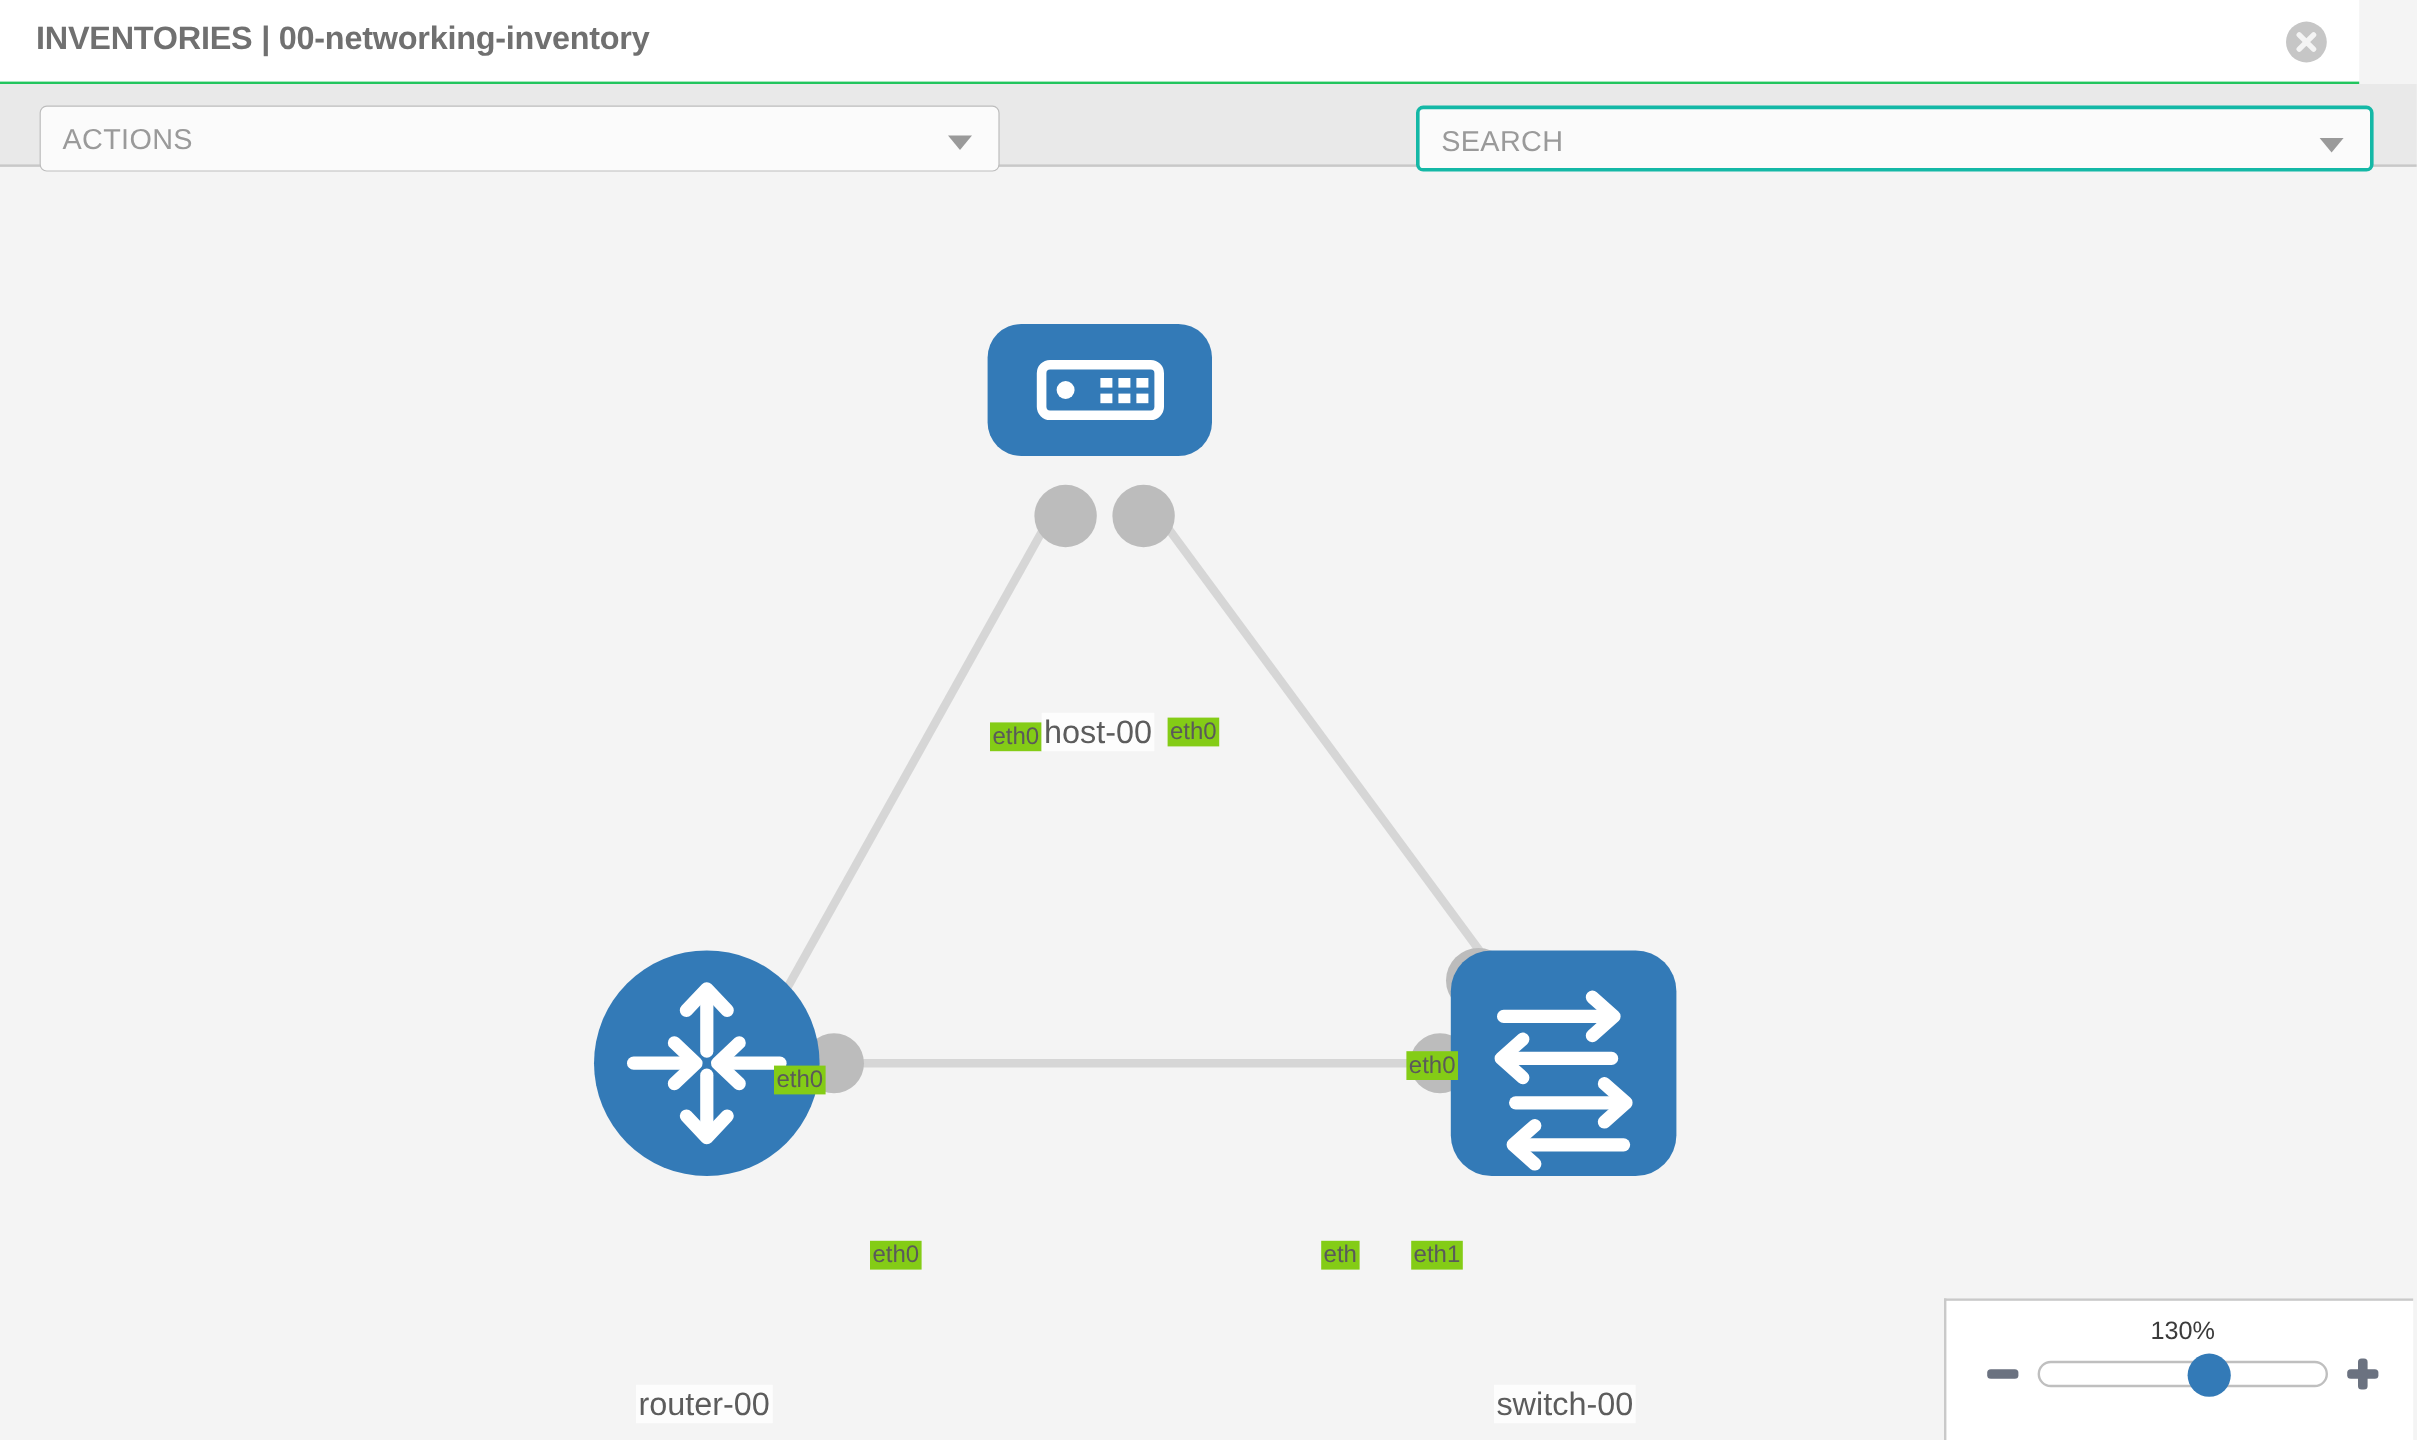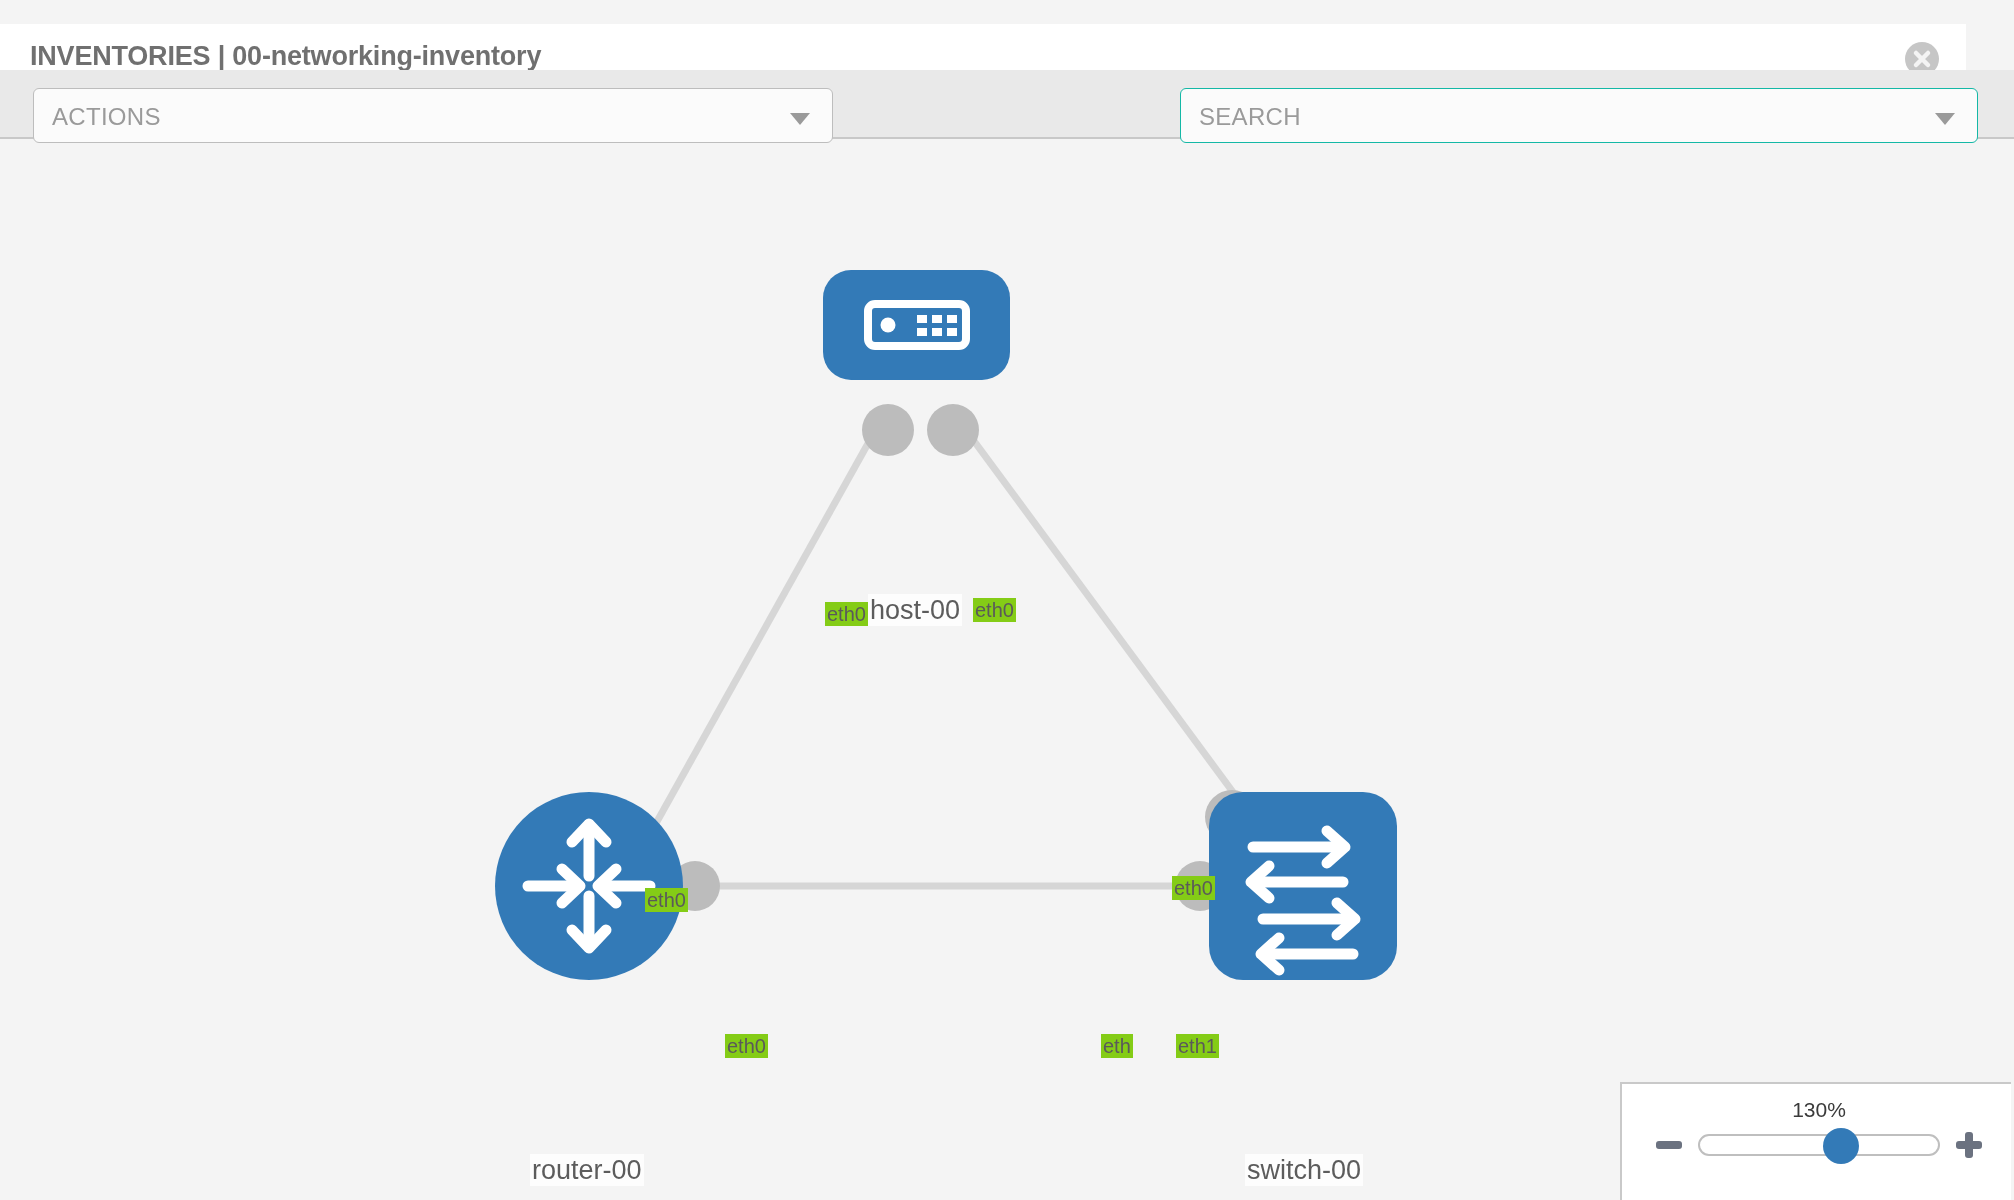--- a/index.html
+++ b/index.html
@@ -20,21 +20,20 @@
   }
 
   
   .header {
     position: absolute;
     left: 0; top: 0;
     width: 1966px;
     height: 70px;
     background: #ffffff;
     border-bottom: 2px solid #22c55e;
-    margin-top: 24px;
   }
 
   .page-title {
     position: absolute;
     left: 30px;
     top: 17px;
     font-size: 27px;
     font-weight: bold;
     color: #707070;
     letter-spacing: -0.2px;
@@ -101,21 +100,21 @@
   .tool-icon.wrench { left: 1038px; }
   .tool-icon.key    { left: 1105px; }
 
   .search-select {
     position: absolute;
     left: 1180px;
     top: 18px;
     width: 798px;
     height: 55px;
     background: #fbfbfb;
-    border: 1px solid #14b8a6;
+    border: 3px solid #14b8a6;
     border-radius: 6px;
     cursor: text;
   }
 
   .search-label {
     position: absolute;
     left: 18px;
     top: 14px;
     font-size: 24px;
     color: #9a9a9a;

